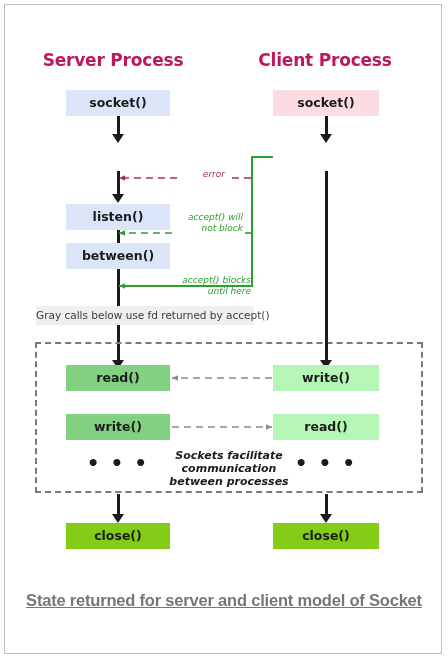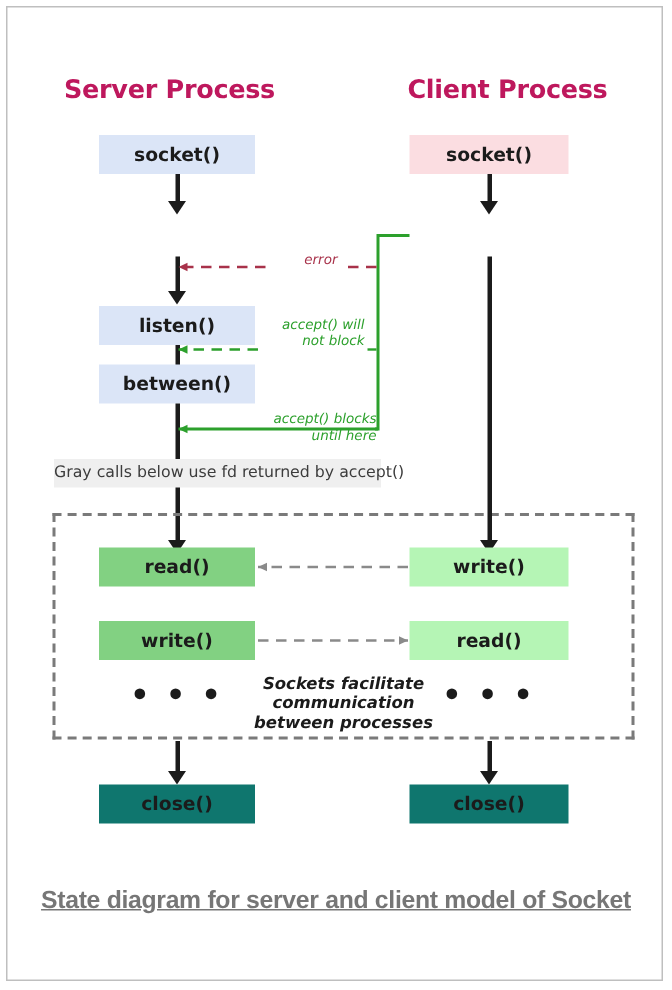--- a/index.html
+++ b/index.html
@@ -34,41 +34,41 @@
   .col-head {
     position: absolute;
     font-size: 17px;
     font-weight: bold;
     color: #be185d;
     letter-spacing: -0.2px;
     text-align: center;
     white-space: nowrap;
   }
   #head-server { left: 28px;  top: 45px; width: 160px; }
-  #head-client { left: 240px; top: 45px; width: 160px; text-align: right; }
+  #head-client { left: 240px; top: 45px; width: 160px; }
 
   
   .pbox {
     position: absolute;
     height: 26px;
     line-height: 26px;
     text-align: center;
     font-size: 12.5px;
     font-weight: bold;
     color: #1b1b1b;
     white-space: nowrap;
   }
   .col-l { left: 61px;  width: 104px; }
   .col-r { left: 268px; width: 106px; }
 
   .blue  { background: #dbe5f7; }
   .pink  { background: #fbdde1; }
   .green-dark  { background: #82d182; }
   .green-light { background: #b5f5b5; }
-  .gray  { background: #0f766e; }
+  .gray  { background: #84cc16; }
 
   
   .vline {
     position: absolute;
     width: 3px;
     background: #1b1b1b;
   }
   
   .ahead {
     position: absolute;
@@ -268,16 +268,16 @@
     <div class="anno anno-red" id="lbl-error">error</div>
     <div class="anno anno-green" id="lbl-will-notblock">accept() will
 not block</div>
     <div class="anno anno-green" id="lbl-blocks-until">accept() blocks
 until here</div>
 
     <div id="lbl-sockets">Sockets facilitate
 communication
 between processes</div>
 
-    <div id="caption">State diagram for server and client model of Socket</div>
+    <div id="caption">State returned for server and client model of Socket</div>
 
   </div>
 </div>
 
 </body></html>

